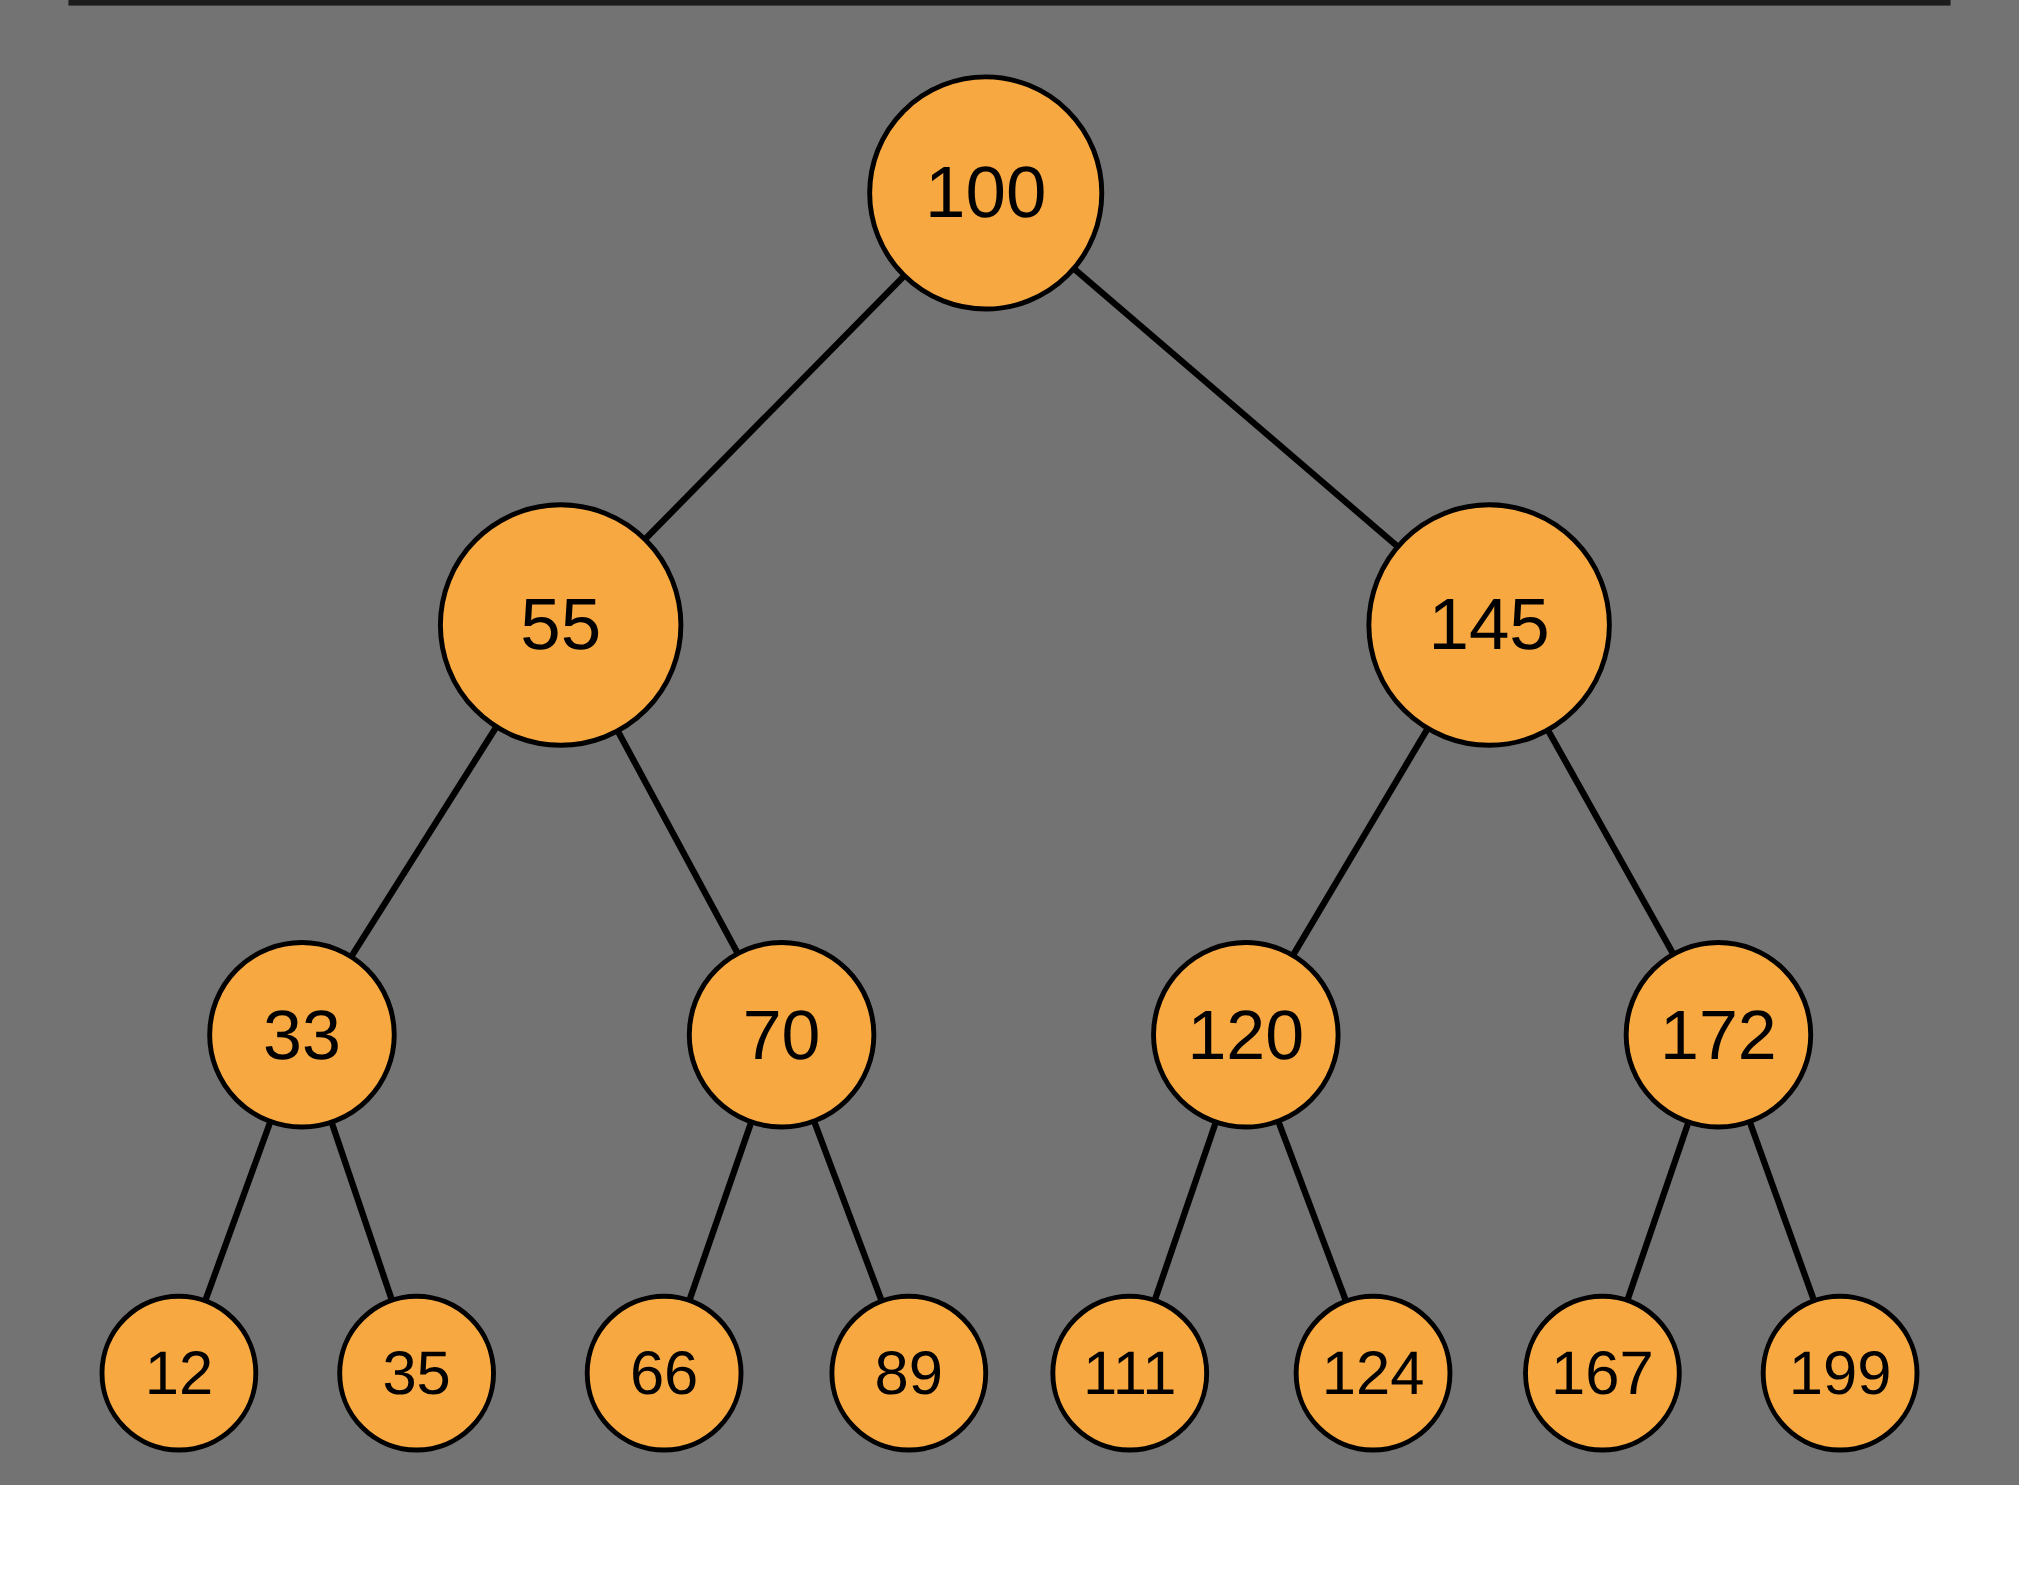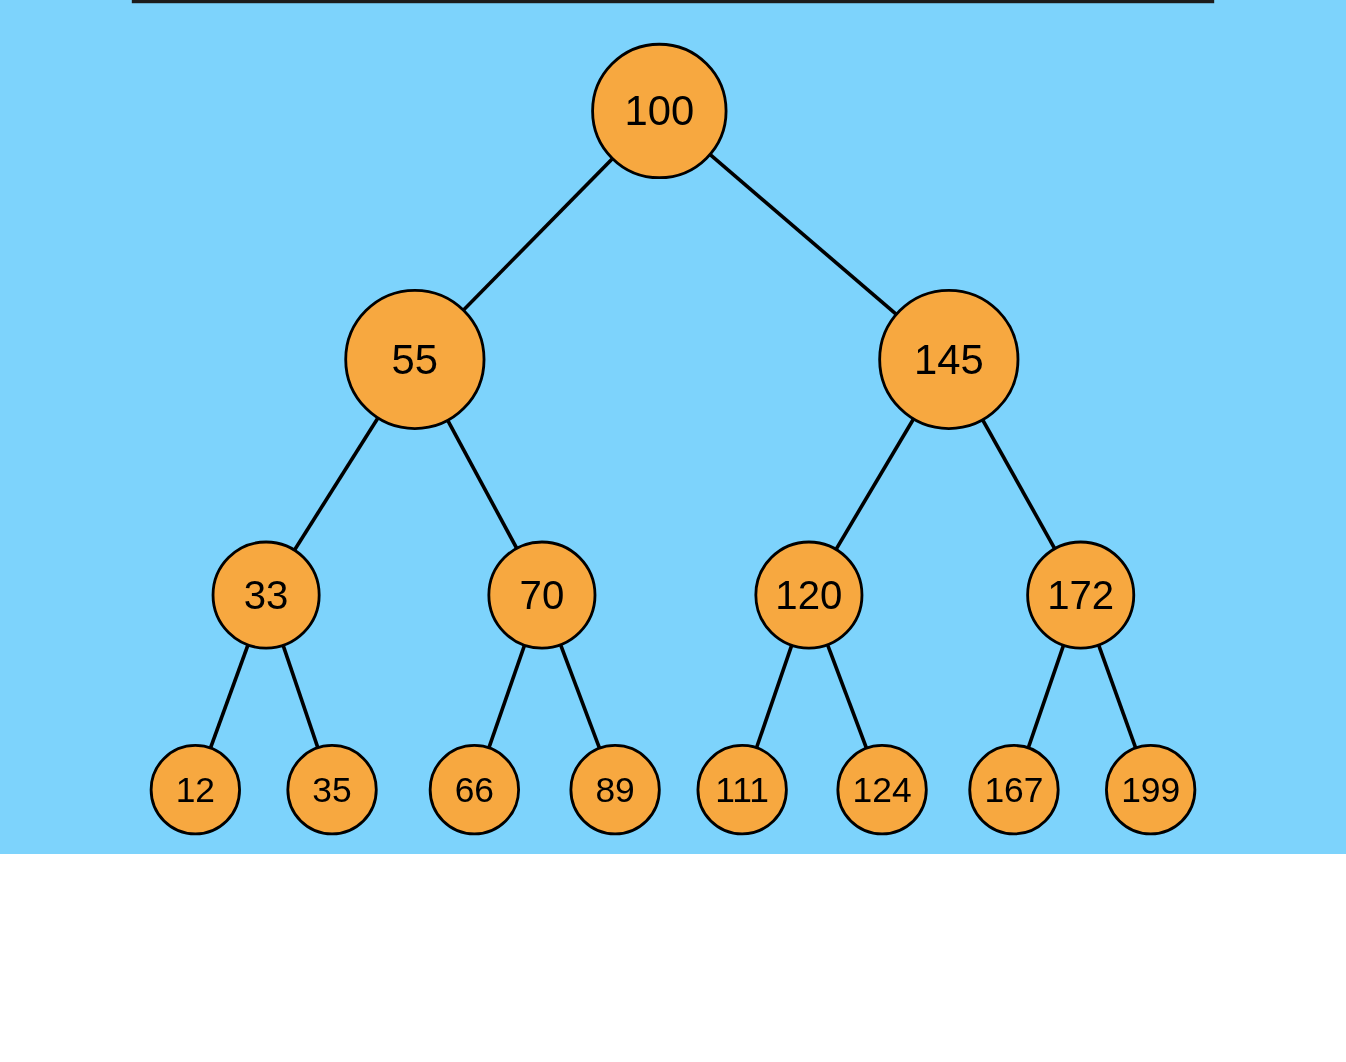--- a/index.html
+++ b/index.html
@@ -3,22 +3,22 @@
 <meta charset="utf-8">
 <style>
   html, body {
     margin: 0;
     padding: 0;
     background: #ffffff;
   }
   #stage {
     position: relative;
     width: 1346px;
-    height: 854px;
-    background: #7dd3fc;
+    height: 990px;
+    background: #737373;
     overflow: hidden;
     font-family: "Liberation Sans", "DejaVu Sans", sans-serif;
   }
   #tree-svg {
     position: absolute;
     left: 0;
     top: 0;
     width: 100%;
     height: 100%;
     display: block;

